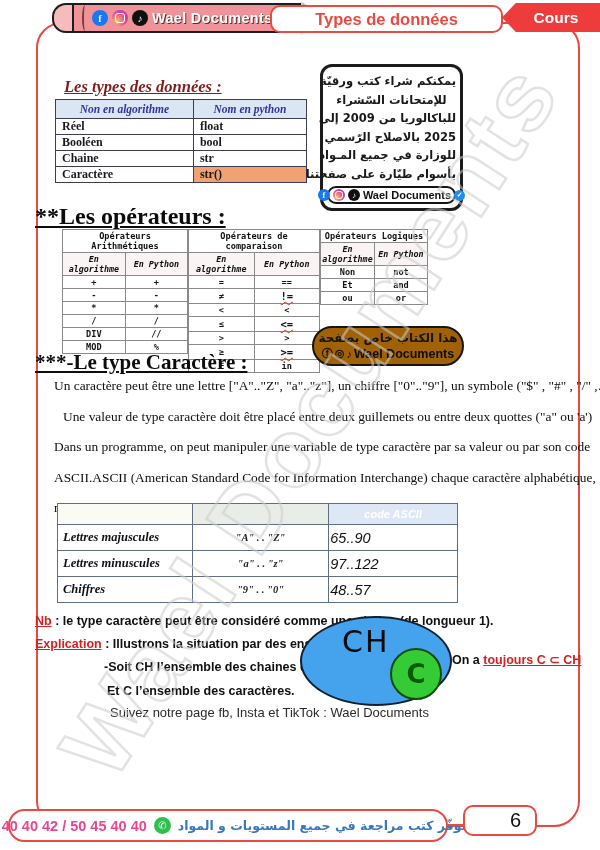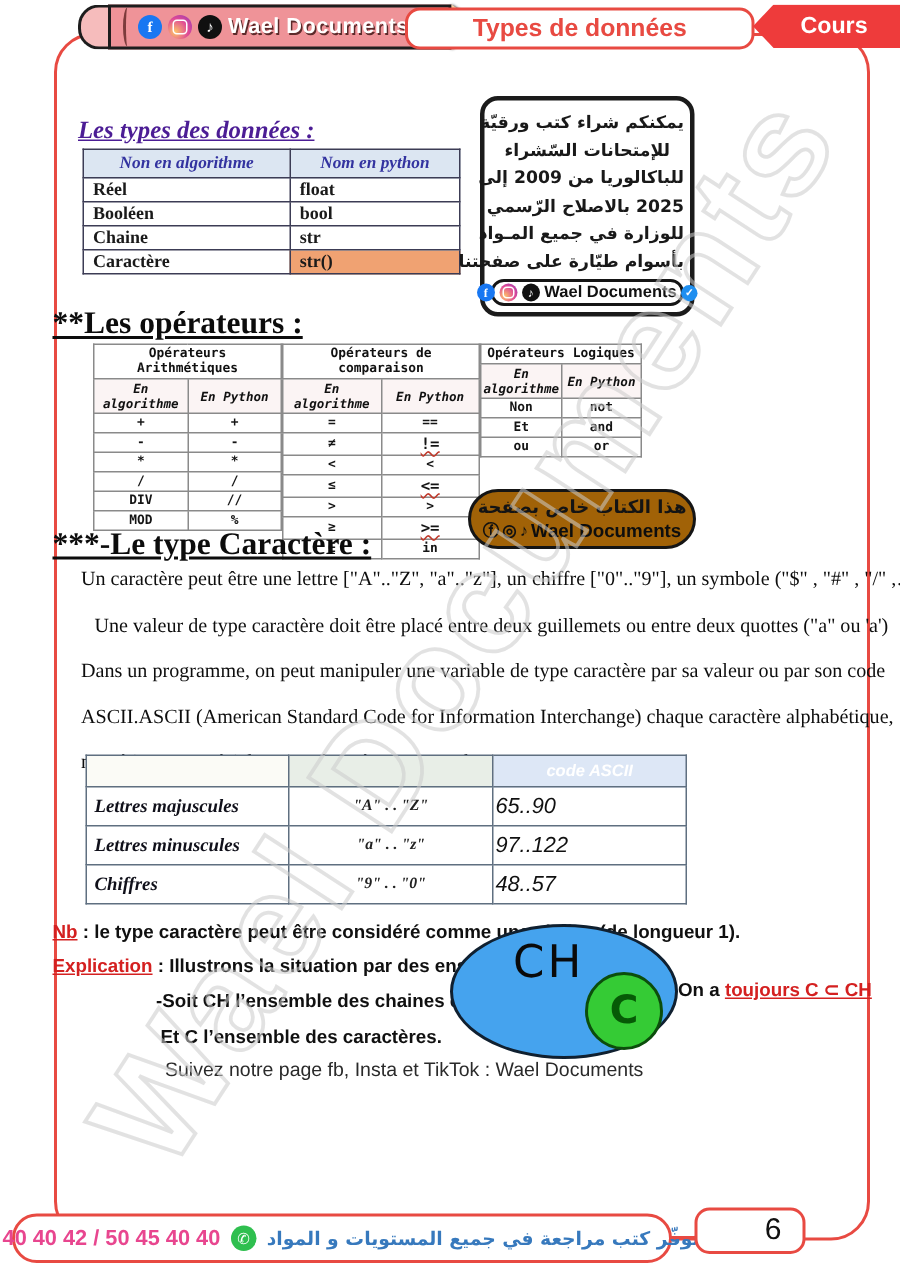--- a/index.html
+++ b/index.html
@@ -38,23 +38,23 @@
   .title-pill{position:absolute;left:270px;top:5px;width:233px;height:28px;z-index:3;
               border:2.5px solid #e84a42;border-radius:10px;background:#fff;box-sizing:border-box;
               display:flex;align-items:center;justify-content:center;
               color:#e84a42;font-weight:bold;font-size:16.5px;}
   .cours-badge{position:absolute;left:502px;top:3px;width:98px;height:29px;z-index:3;
                background:#ee3b3b;color:#fff;font-weight:bold;font-size:15.5px;
                display:flex;align-items:center;justify-content:center;padding-left:10px;box-sizing:border-box;
                clip-path:polygon(0 50%,14% 0,100% 0,100% 100%,14% 100%);}
 
   
-  .types-title{position:absolute;left:52px;top:77px;font-family:"Liberation Serif",serif;
+  .types-title{position:absolute;left:64px;top:77px;font-family:"Liberation Serif",serif;
                font-size:16.5px;font-weight:bold;font-style:italic;text-decoration:underline;
-               color:#4c1d95;z-index:2;}
+               color:#7f1d1d;z-index:2;}
   .types-table{position:absolute;left:55px;top:99px;width:252px;border-collapse:collapse;z-index:2;
                font-family:"Liberation Serif",serif;}
   .types-table th,.types-table td{border:1px solid #3c3c55;box-sizing:border-box;}
   .types-table th{background:#dce6f2;color:#3333a0;font-style:italic;font-size:11.5px;
                   font-weight:bold;height:19px;text-align:center;}
   .types-table td{font-size:12px;font-weight:bold;color:#1a1a1a;height:15.5px;padding:0 0 0 6px;}
   .types-table td.hl{background:#f0a272;}
 
   
   .arabic-box{position:absolute;left:320px;top:64px;width:143px;z-index:2;background:#fff;
@@ -64,21 +64,21 @@
                        font-family:"DejaVu Sans",sans-serif;white-space:nowrap;}
   .ad-brand{direction:ltr;margin-top:3px;border:2px solid #151515;border-radius:11px;
             display:flex;align-items:center;justify-content:center;gap:3px;padding:1px 2px;}
   .ad-brand .soc{width:12px;height:12px;font-size:8px;}
   .ad-brand .soc.ig span{width:6px;height:6px;border-width:1px;}
   .ad-brand-name{font-size:11px;font-weight:bold;color:#101010;white-space:nowrap;}
   .ad-brand .soc.vf{width:11px;height:11px;font-size:7px;}
 
   
   .op-title{position:absolute;left:35px;top:203px;font-family:"Liberation Serif",serif;
-            font-size:21px;font-weight:bold;text-decoration:underline;color:#0c0c0c;z-index:2;}
+            font-size:24px;font-weight:bold;text-decoration:underline;color:#0c0c0c;z-index:2;}
   .op-wrap{position:absolute;left:62px;top:229px;display:flex;align-items:flex-start;z-index:2;}
   .op-table{border-collapse:collapse;font-family:"DejaVu Sans Mono",monospace;font-weight:bold;}
   .op-table th,.op-table td{border:1px solid #8a8a8a;text-align:center;box-sizing:border-box;}
   .op-table .g-title{font-size:8.6px;height:13px;background:#fff;color:#111;}
   .op-table .sub{font-size:8.4px;font-style:italic;height:14px;background:#fbf4f4;}
   .op-table td{font-size:8.6px;height:12.5px;color:#141414;}
   .op-a{width:126px;} .op-a td,.op-a .sub{width:63px;}
   .op-c{width:132px;} .op-c td,.op-c .sub{width:61px;}
   .op-l{width:108px;} .op-l td,.op-l .sub{width:54px;}
   .op-table td.hand{font-size:10.5px;text-decoration:underline wavy #c0392b 1px;}

